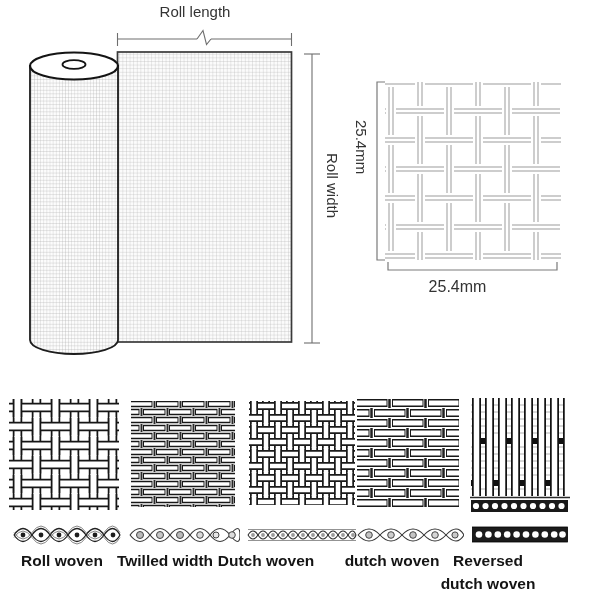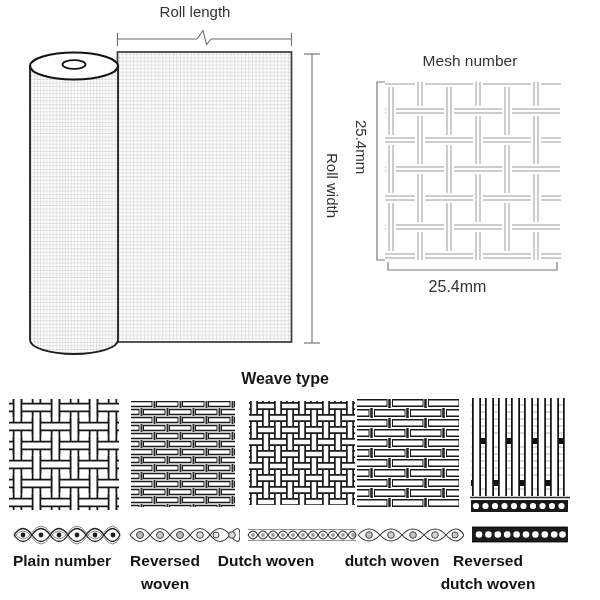--- a/index.html
+++ b/index.html
@@ -49,21 +49,20 @@
     </g>
 
     <path d="M30,41 L30,315 A 44 14 0 0 0 118,315 L118,41 Z" fill="url(#gridCyl)" stroke="#1d1d1d" stroke-width="1.8"></path>
 
     <ellipse cx="74" cy="41" rx="44" ry="13.5" fill="#ffffff" stroke="#141414" stroke-width="2.2"></ellipse>
     <ellipse cx="74" cy="39.5" rx="11.5" ry="4.3" fill="#ffffff" stroke="#141414" stroke-width="1.8"></ellipse>
   </svg>
 
   <div class="abs vtext" style="left:324px;top:153px;">Roll width</div>
 
-  <div class="abs dimlabel" style="left:390px;top:52px;width:160px;font-size:15.5px;">Mesh number</div>
 
   <svg class="abs" style="left:350px;top:70px;" width="250" height="245" viewBox="0 0 250 245">
     <defs>
       <pattern id="weavePat" width="58" height="58" patternUnits="userSpaceOnUse">
         <rect width="58" height="58" fill="#ffffff"></rect>
         <g stroke="#9c9c9c" stroke-width="1">
 
           <line x1="10" y1="0" x2="10" y2="36"></line>
             <line x1="10" y1="46" x2="10" y2="58"></line>
           <line x1="14" y1="0" x2="14" y2="36"></line>
@@ -91,21 +90,20 @@
 
     <path d="M35,12 H27 V190 H35" fill="none" stroke="#7a7a7a" stroke-width="1.2"></path>
 
     <path d="M38,192 V200 H207 V192" fill="none" stroke="#7a7a7a" stroke-width="1.2"></path>
   </svg>
 
   <div class="abs vtext" style="left:353px;top:120px;">25.4mm</div>
 
   <div class="abs dimlabel-lg" style="left:395px;top:278px;width:125px;">25.4mm</div>
 
-  <div class="abs section-title" style="left:225px;top:370px;width:120px;">Weave type</div>
 
   <svg class="abs" style="left:8px;top:398px;" width="112" height="113" viewBox="0 0 112 113">
     <defs>
       <pattern id="bw1" width="38" height="38" patternUnits="userSpaceOnUse">
         <rect width="38" height="38" fill="#fff"></rect>
         <line x1="9.5" y1="0" x2="9.5" y2="38" stroke="#161616" stroke-width="9.5"></line>
         <line x1="9.5" y1="0" x2="9.5" y2="38" stroke="#fff" stroke-width="6"></line>
         <line x1="28.5" y1="0" x2="28.5" y2="38" stroke="#161616" stroke-width="9.5"></line>
         <line x1="28.5" y1="0" x2="28.5" y2="38" stroke="#fff" stroke-width="6"></line>
         <line x1="0" y1="9.5" x2="38" y2="9.5" stroke="#161616" stroke-width="9.5"></line>
@@ -299,25 +297,25 @@
         <circle cx="44.6" cy="9.5" r="3.3"></circle>
         <circle cx="54" cy="9.5" r="3.3"></circle>
       <circle cx="63.4" cy="9.5" r="3.3"></circle>
         <circle cx="72.8" cy="9.5" r="3.3"></circle>
         <circle cx="82.2" cy="9.5" r="3.3"></circle>
       <circle cx="90.5" cy="9.5" r="3.3"></circle>
     </g>
   </svg>
 
   <div class="abs weave-label" style="left:2px;top:549px;width:120px;">
-    <div>Plain number</div>
+    <div>Roll woven</div>
     <div></div>
   </div>
   <div class="abs weave-label" style="left:104px;top:549px;width:122px;">
-    <div>Reversed woven</div>
+    <div>Twilled width</div>
     <div></div>
   </div>
   <div class="abs weave-label" style="left:207px;top:549px;width:118px;">
     <div>Dutch woven</div>
     <div></div>
   </div>
   <div class="abs weave-label" style="left:332px;top:549px;width:120px;">
     <div>dutch woven</div>
   </div>
   <div class="abs weave-label" style="left:424px;top:549px;width:128px;">

